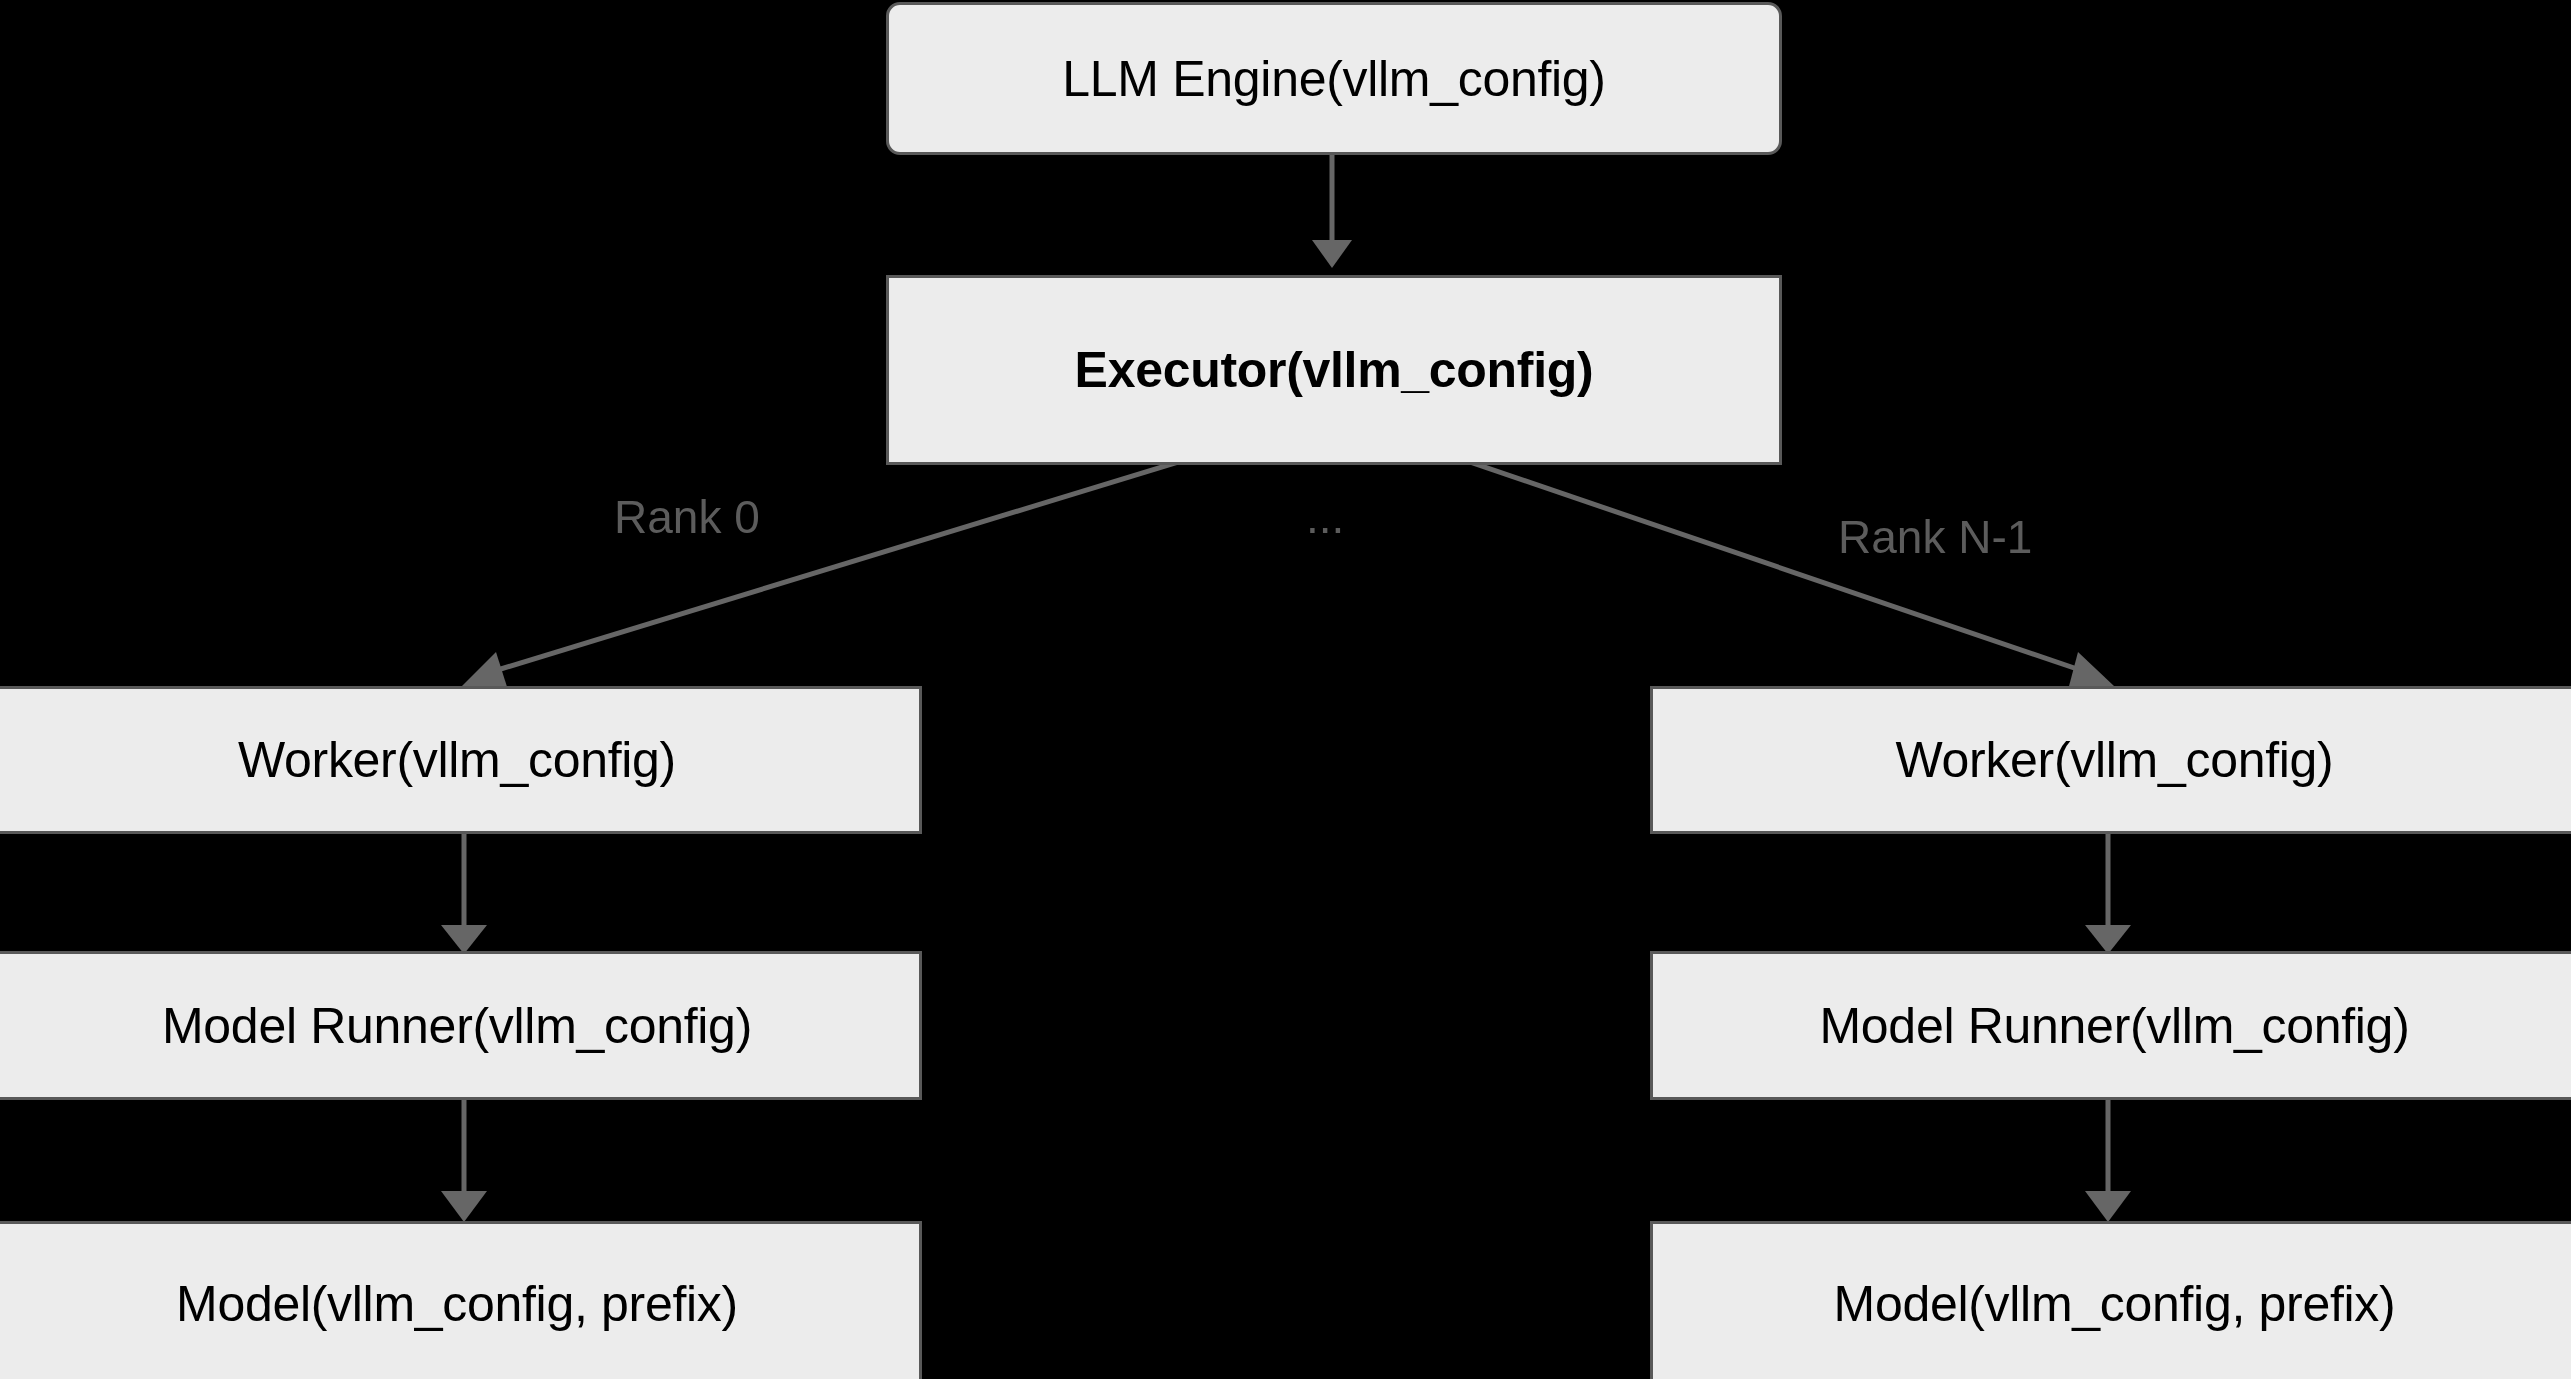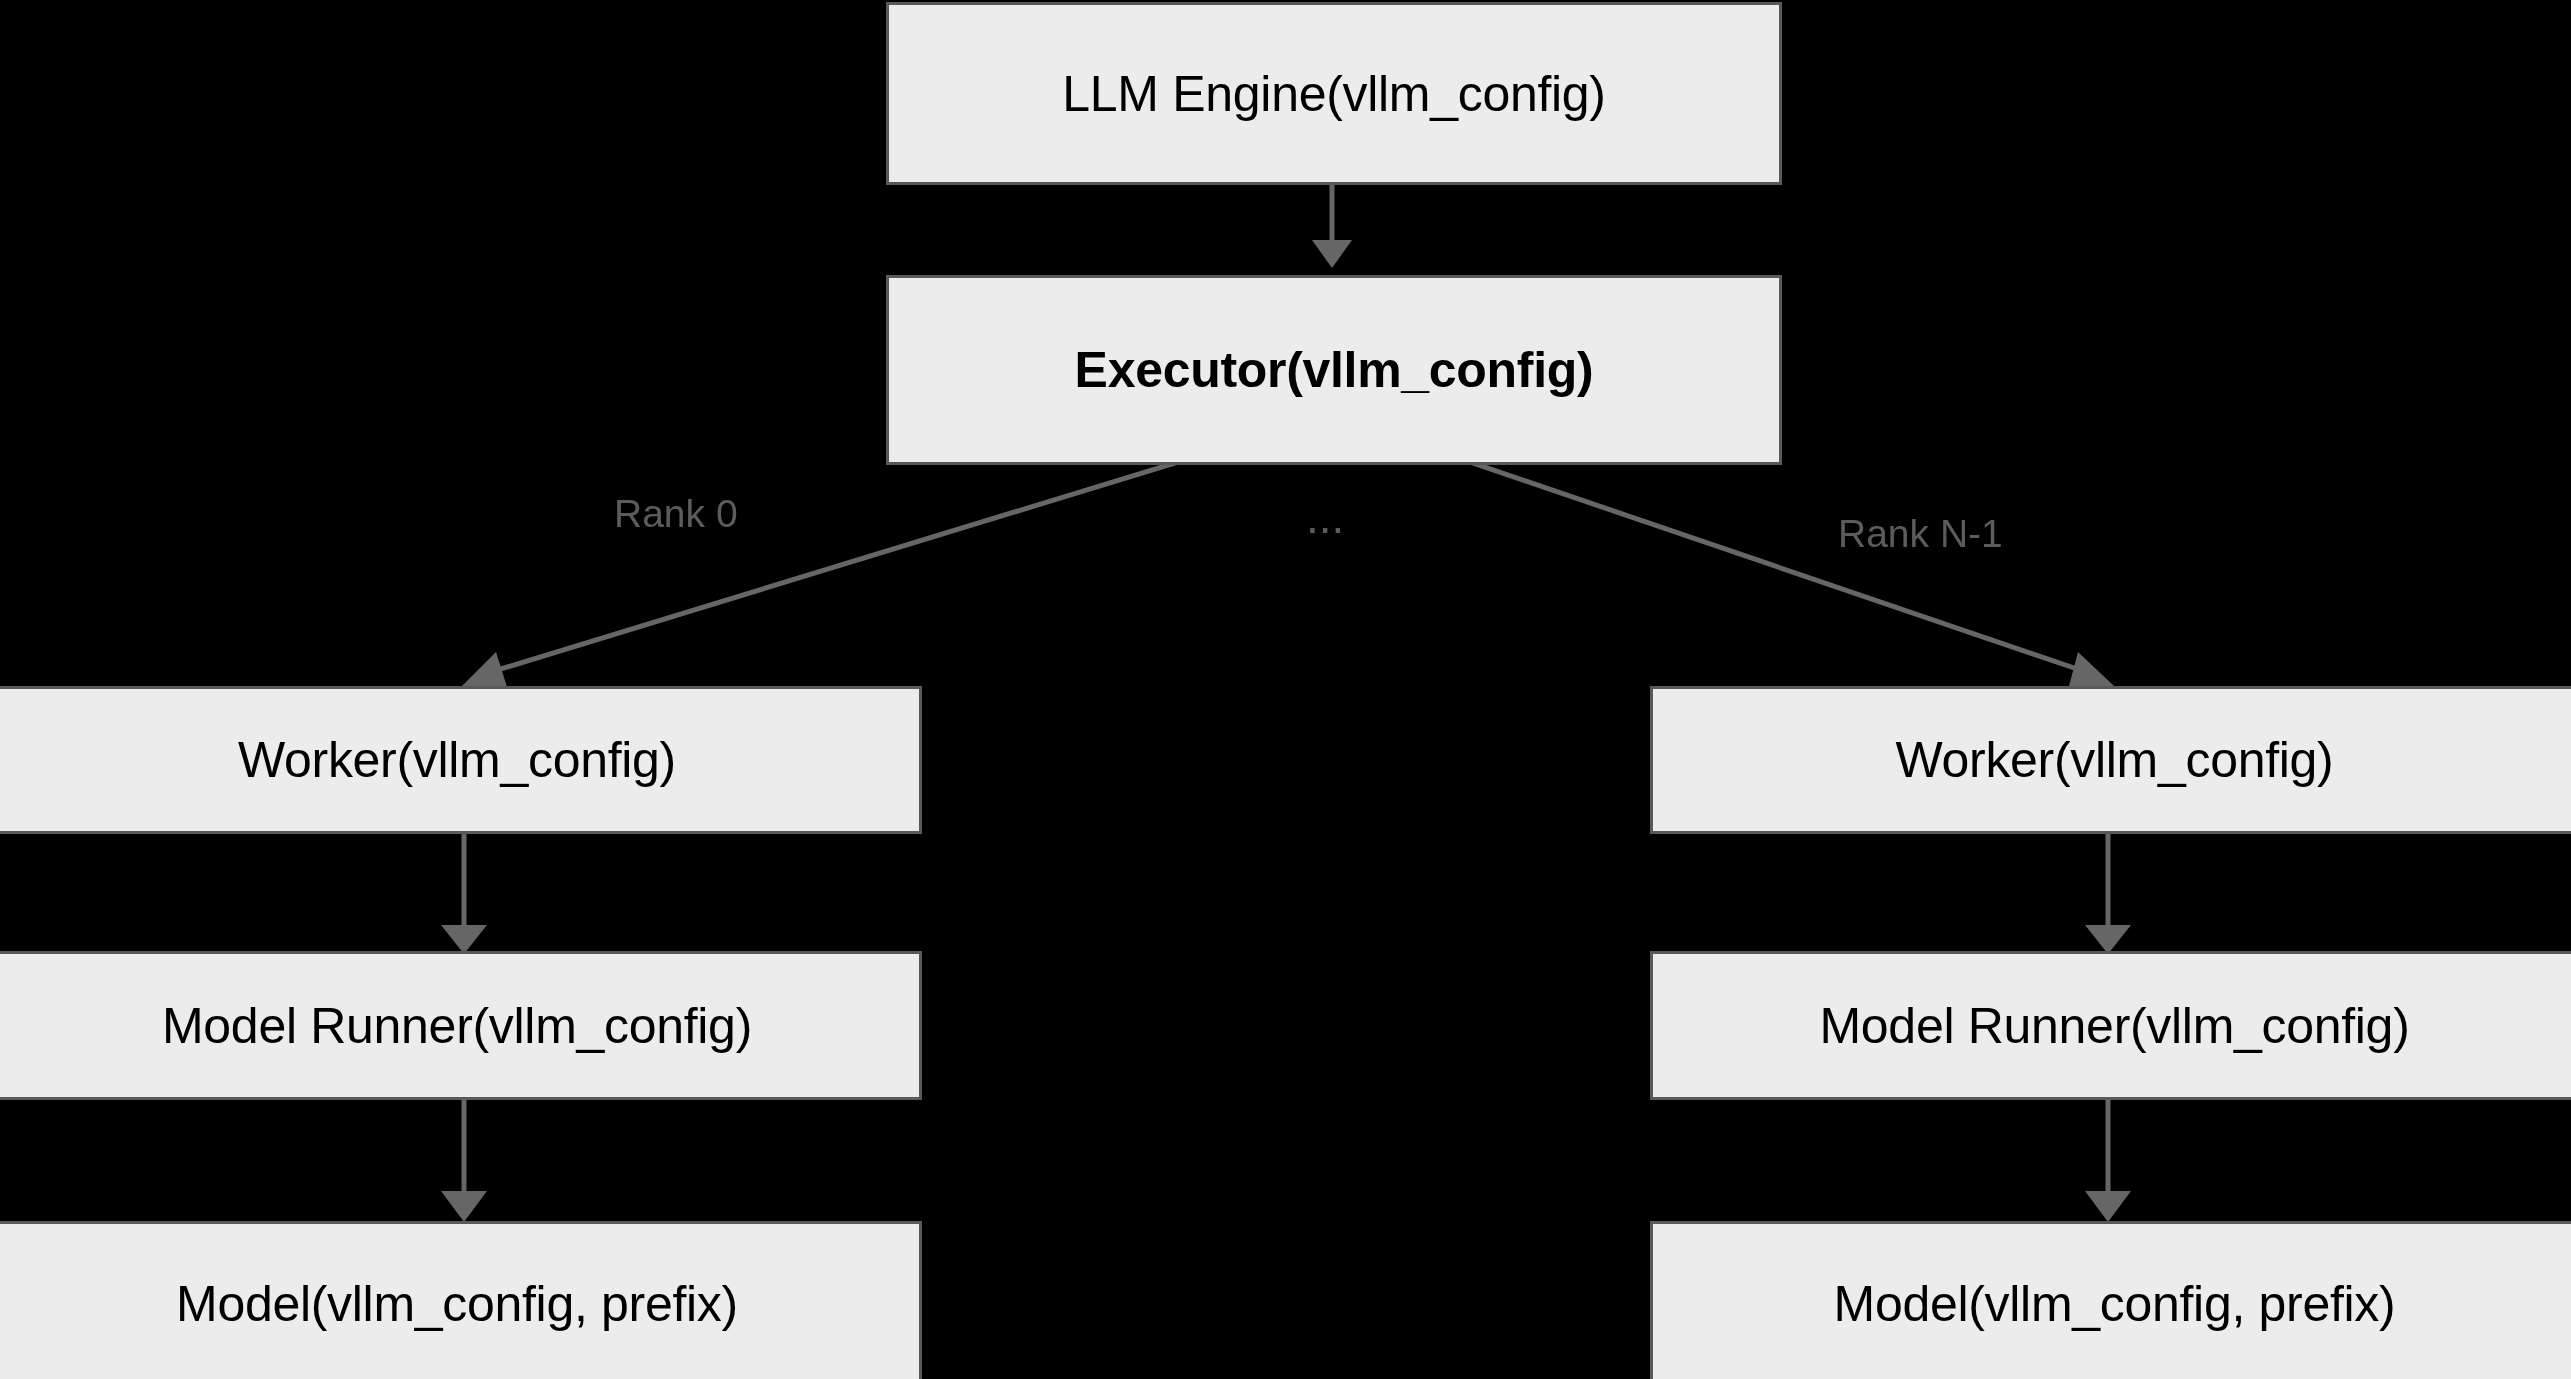--- a/index.html
+++ b/index.html
@@ -28,21 +28,21 @@
     font-size: 50px;
     font-weight: 400;
     letter-spacing: -0.3px;
     white-space: nowrap;
   }
   .node-label {
     display: block;
     line-height: 1;
   }
   
-  #node-llm-engine   { left: 886px;  top: 2px;    width: 896px; height: 183px; }
+  #node-llm-engine   { left: 886px;  top: 2px;    width: 896px; height: 153px; border-radius: 14px; }
   #node-executor     { left: 886px;  top: 275px;  width: 896px; height: 190px; font-weight: bold; }
 
   #node-worker-0     { left: -8px;   top: 686px;  width: 930px; height: 148px; }
   #node-runner-0     { left: -8px;   top: 951px;  width: 930px; height: 149px; }
   #node-model-0      { left: -8px;   top: 1221px; width: 930px; height: 166px; }
 
   #node-worker-n     { left: 1650px; top: 686px;  width: 929px; height: 148px; }
   #node-runner-n     { left: 1650px; top: 951px;  width: 929px; height: 149px; }
   #node-model-n      { left: 1650px; top: 1221px; width: 929px; height: 166px; }
 
@@ -62,21 +62,21 @@
     fill: none;
   }
   .edge-head {
     fill: #666666;
   }
 
   
   .edge-text {
     position: absolute;
     color: #5c5c5c;
-    font-size: 39px;
+    font-size: 46px;
     font-family: "Liberation Sans", sans-serif;
     white-space: nowrap;
     line-height: 1;
   }
   #label-rank-0   { left: 614px;  top: 494px; }
   #label-ellipsis { left: 1306px; top: 494px; font-size: 46px; }
   #label-rank-n   { left: 1838px; top: 494px; margin-top: 20px; }
 </style>
 </head>
 <body>

